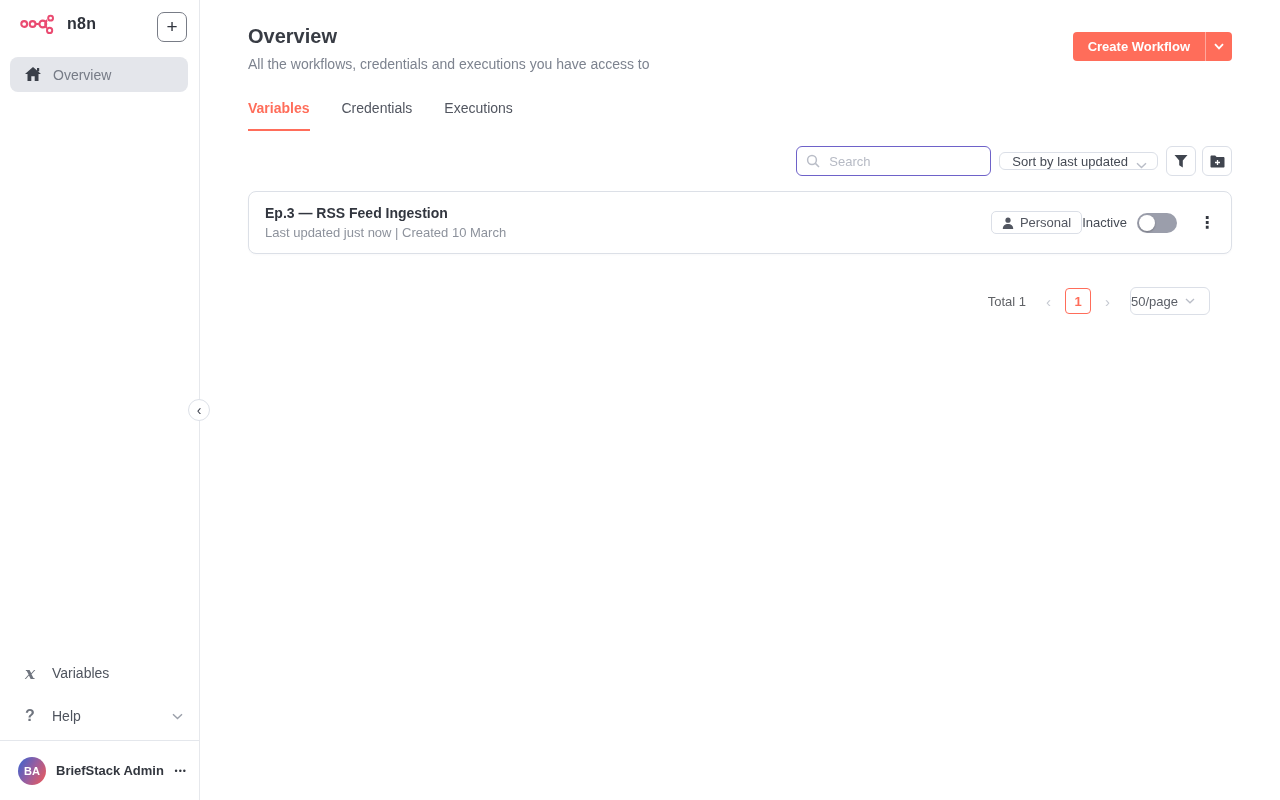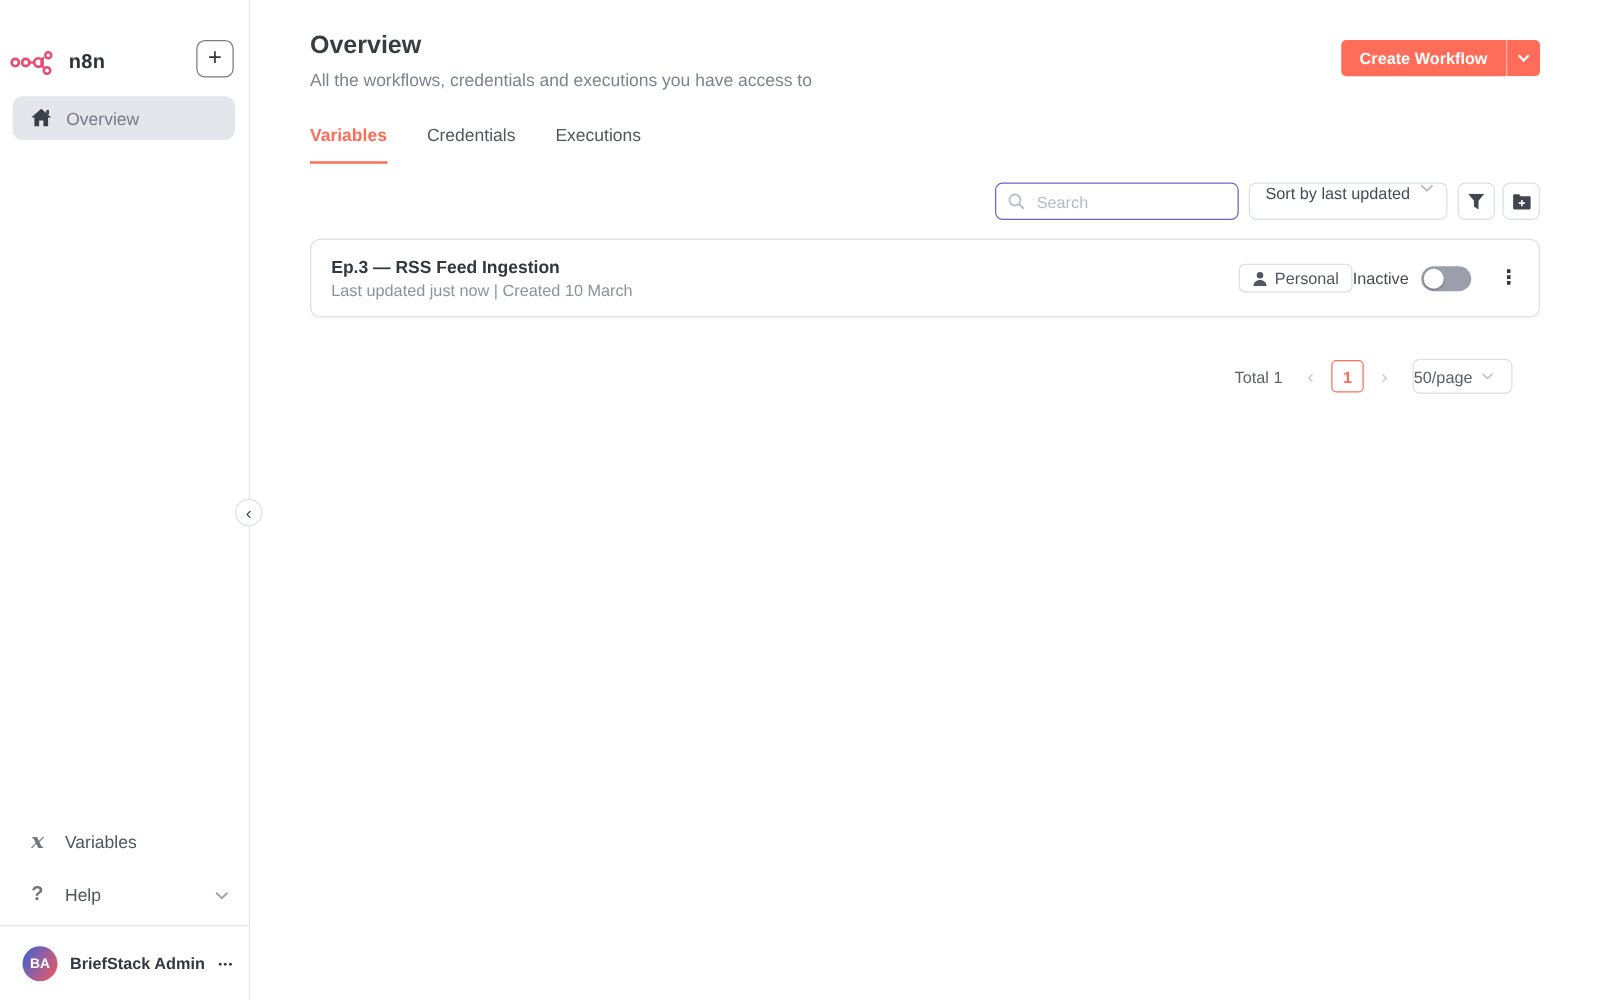--- a/index.html
+++ b/index.html
@@ -2,21 +2,21 @@
 <html><head>
 <meta charset="utf-8">
 <style>
   * { margin:0; padding:0; box-sizing:border-box; }
   html,body { width:1280px; height:800px; overflow:hidden; }
   body { font-family:"Liberation Sans","DejaVu Sans",sans-serif; background:#fff; color:#3a3f4b; }
   .app { position:relative; width:1280px; height:800px; display:flex; }
 
   
   .sidebar { width:200px; min-width:200px; height:100%; background:#fff; border-right:1px solid #e6e8ec; display:flex; flex-direction:column; }
-  .logo-row { display:flex; align-items:flex-end; justify-content:space-between; padding:12px 12px 0 8px;margin-top:20px; }
+  .logo-row { display:flex; align-items:flex-start; justify-content:space-between; padding:12px 12px 0 20px; }
   .logo-wrap { display:flex; align-items:center; gap:9px; }
   .brand-name { font-size:16px; font-weight:700; color:#2e323a; letter-spacing:.3px; }
   .add-btn { width:30px; height:30px; border:1px solid #787c86; border-radius:7px; background:#fff; font-size:19px; font-weight:400; color:#31353f; line-height:26px; text-align:center; cursor:pointer; }
   .nav { padding:15px 11px 0 10px; }
   .nav-item { display:flex; align-items:center; gap:12px; height:35px; padding:0 12px 0 15px; border-radius:8px; cursor:pointer; }
   .nav-item.active { background:#e4e6eb; }
   .nav-item .label { font-size:14px; color:#767b86; }
   .sidebar-footer { margin-top:auto; }
   .foot-item { display:flex; align-items:center; height:38px; padding:0 16px 0 25px; cursor:pointer; margin-bottom:5px; }
   .foot-icon { width:18px; font-size:16px; font-weight:700; color:#6f747e; }
@@ -39,21 +39,21 @@
 
   .tabs { display:flex; gap:32px; margin-top:28px; }
   .tab { font-size:14px; color:#525660; padding-bottom:13px; cursor:pointer; border-bottom:2px solid transparent; }
   .tab.active { color:#ff6d5a; font-weight:600; border-bottom-color:#ff6d5a; }
 
   .toolbar { display:flex; justify-content:flex-end; align-items:center; gap:8px; margin-top:15px; }
   .search-box { position:relative; width:195px; }
   .search-box input { width:195px; height:30px; border:1px solid #6e62c9; border-radius:6px; outline:none; padding:0 10px 0 32px; font-size:13px; color:#3a3f4b; font-family:inherit; }
   .search-box input::placeholder { color:#b6bac4; }
   .search-icon { position:absolute; left:10px; top:8px; }
-  .select-like { height:30px; border:1px solid #dbdfe7; border-radius:6px; background:#fff; display:flex; align-items:flex-start; gap:8px; padding:0 10px 0 12px; font-size:13px; color:#454a54; cursor:pointer; }
+  .select-like { height:18px; border:1px solid #dbdfe7; border-radius:6px; background:#fff; display:flex; align-items:flex-end; gap:8px; padding:0 10px 0 12px; font-size:13px; color:#454a54; cursor:pointer; }
   .icon-btn { width:30px; height:30px; border:1px solid #dbdfe7; border-radius:6px; background:#fff; display:flex; align-items:center; justify-content:center; cursor:pointer; }
   .icon-btn.folder { margin-left:-2px; }
 
   .card { margin-top:15px; border:1px solid #dce0e7; border-radius:8px; background:#fff; height:63px; display:flex; align-items:center; justify-content:space-between; padding:0 16px; cursor:pointer; box-shadow:0 1px 2px rgba(50,60,80,.03); }
   .card-title { font-size:14px; font-weight:600; color:#32363f; }
   .card-meta { font-size:13px; color:#8d929c; margin-top:4px;text-align:right; }
   .card-right { display:flex; align-items:center; }
   .owner-badge { display:flex; align-items:center; gap:6px; border:1px solid #dbdfe7; border-radius:5px; height:23px; padding:0 10px; font-size:13px; color:#525660; background:#fff; }
   .status-label { font-size:13px; color:#454a54; }
   .toggle { width:40px; height:20px; border-radius:10px; background:#9b9eab; position:relative; margin-left:10px; cursor:pointer; }

